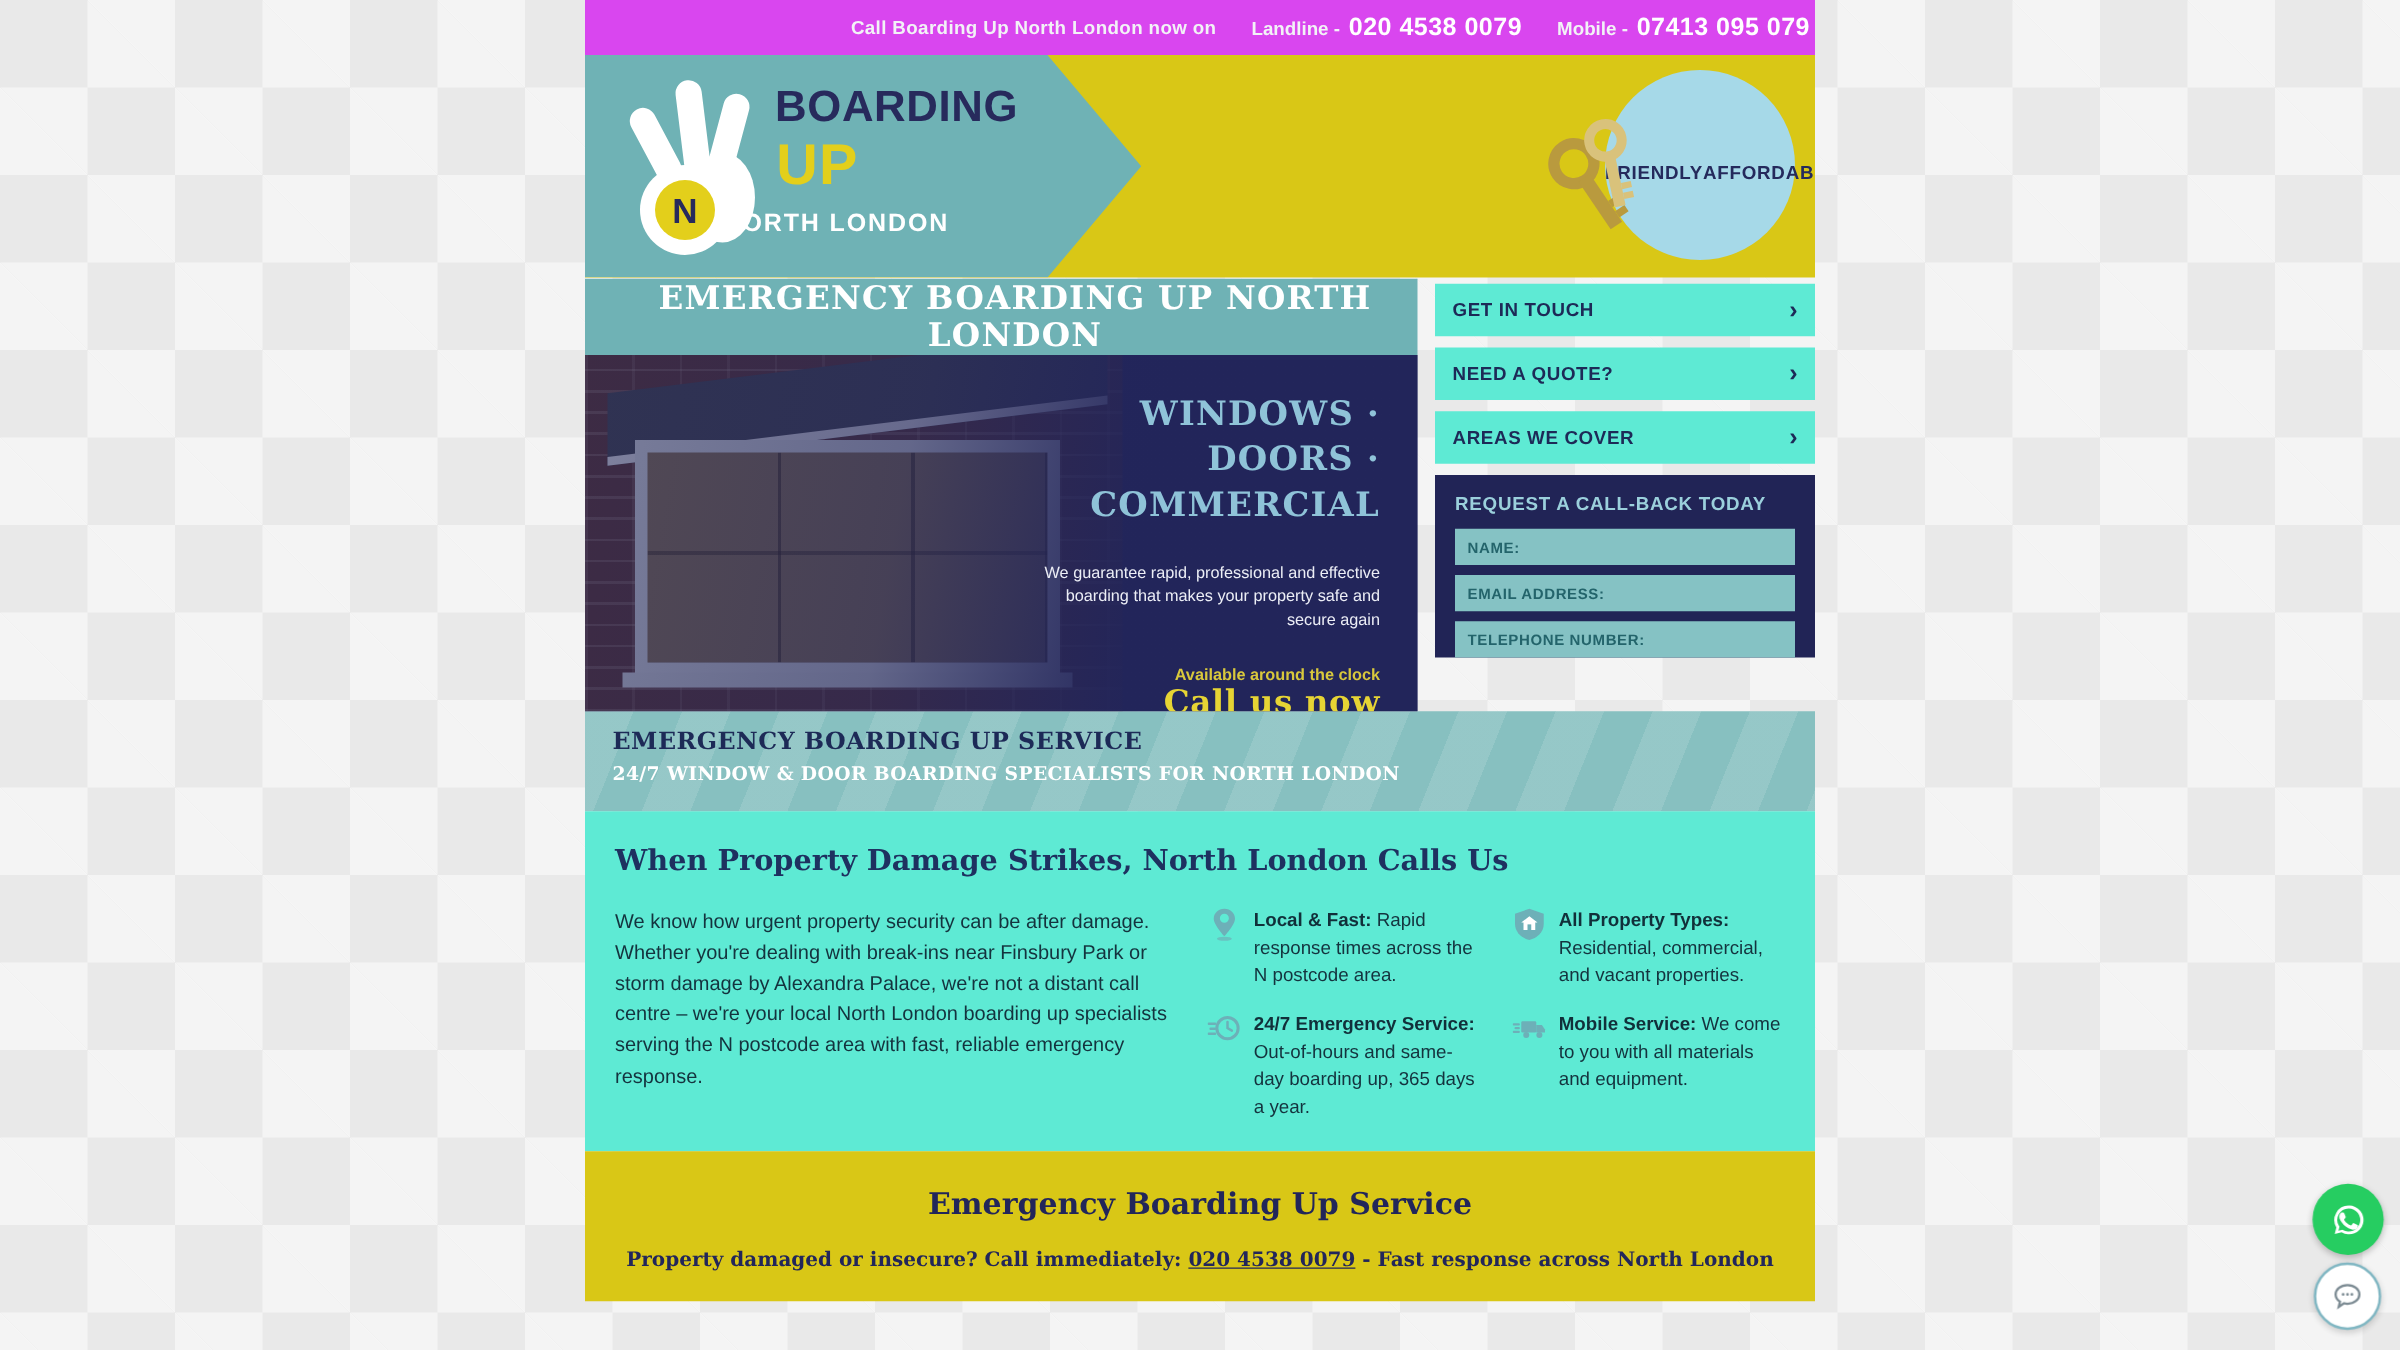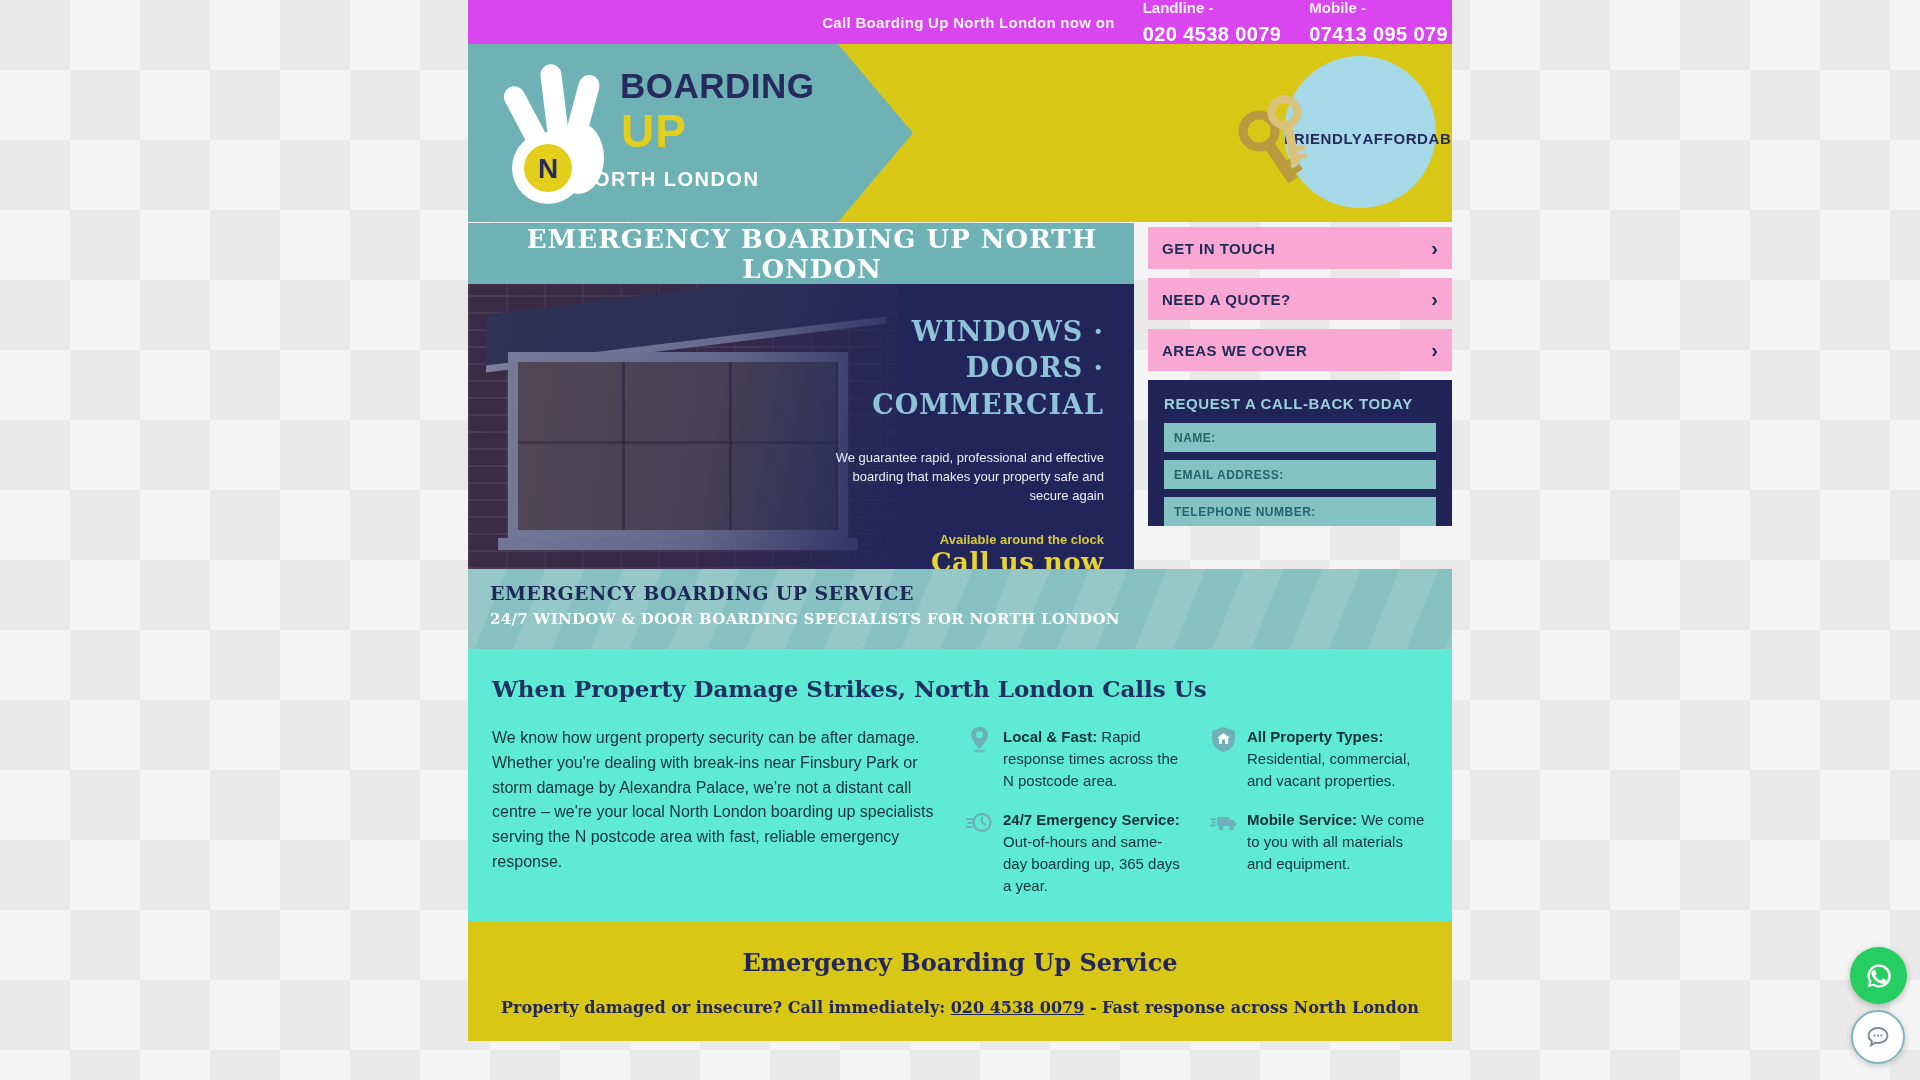--- a/index.html
+++ b/index.html
@@ -11,21 +11,21 @@
       linear-gradient(45deg, rgba(255,255,255,.5) 25%, transparent 25%, transparent 75%, rgba(255,255,255,.5) 75%),
       linear-gradient(45deg, rgba(255,255,255,.5) 25%, transparent 25%, transparent 75%, rgba(255,255,255,.5) 75%);
     background-size:140px 140px;
     background-position:0 0, 70px 70px;
   }
   .page { width:984px; margin:0 auto; position:relative; }
 
   
   .topbar { height:44px; background:#d946ef; display:flex; align-items:center; justify-content:flex-end; padding-right:4px; gap:14px; }
   .topbar .call-text { color:#f2f2f6; font-size:15px; font-weight:bold; letter-spacing:.3px; }
-  .topbar .ph-group { display:flex; align-items:baseline; gap:7px; margin-left:14px;flex-direction:column; }
+  .topbar .ph-group { display:flex; align-items:baseline; gap:7px; margin-left:14px; }
   .topbar .ph-label { color:#f2f2f6; font-size:15px; font-weight:bold; }
   .topbar .ph-num { color:#ffffff; font-size:20px; font-weight:bold; letter-spacing:.4px; }
 
   
   .header { height:178px; background:#d9c716; position:relative; overflow:hidden; }
   .logo-wrap { position:absolute; left:0; top:0; width:445px; height:178px; background:#6fb2b5;
                clip-path:polygon(0 0, 370px 0, 445px 50%, 370px 100%, 0 100%); }
   .logo-hand { position:absolute; left:28px; top:14px; width:128px; height:152px; }
   .logo-text-boarding { position:absolute; left:152px; top:22px; color:#272a5c; font-size:35px; font-weight:bold; letter-spacing:.5px; }
   .logo-text-up { position:absolute; left:153px; top:60px; color:#e3cf1b; font-size:46px; font-weight:bold; letter-spacing:1px; }
@@ -63,21 +63,21 @@
   .hero-overlay { position:absolute; inset:0;
     background:linear-gradient(100deg, rgba(35,38,92,.48) 0%, rgba(35,38,92,.62) 38%, rgba(34,37,90,.97) 66%, rgba(34,37,90,1) 100%); }
   .hero-content { position:absolute; inset:0; display:flex; flex-direction:column; align-items:flex-end; padding:30px 30px 0 0; text-align:right; }
   .hero-tagline { width:300px; color:#8fc3d8; font-family:"DejaVu Serif", serif; font-size:27px; font-weight:bold; letter-spacing:1px; line-height:1.35; }
   .hero-desc { width:280px; margin-top:26px; color:#eceef6; font-size:13px; line-height:1.45; }
   .hero-avail { margin-top:26px; color:#d8c83c; font-size:13px; font-weight:bold; }
   .hero-cta { color:#e6d434; font-family:"DejaVu Serif", serif; font-size:26px; font-weight:bold; letter-spacing:.5px; }
 
   
   .sidebar { width:304px; padding-top:4px; }
-  .accordion { height:42px; background:#f9a8d4; display:flex; align-items:center; justify-content:space-between; padding:0 14px; margin-bottom:9px; cursor:pointer; }
+  .accordion { height:42px; background:#5eead4; display:flex; align-items:center; justify-content:space-between; padding:0 14px; margin-bottom:9px; cursor:pointer; }
   .accordion-label { color:#1d2a57; font-size:15px; font-weight:bold; letter-spacing:.5px; }
   .accordion-chevron { color:#1d2a57; font-size:20px; font-weight:bold; line-height:1; }
   .callback { background:#212456; margin-top:9px; padding:15px 16px 0; }
   .callback-title { color:#9bd0dc; font-size:15px; font-weight:bold; letter-spacing:.6px; margin-bottom:11px; }
   .callback input { display:block; width:100%; height:29px; border:none; background:#85c2c4; margin-bottom:8px; padding:0 10px;
     font-family:"Liberation Sans", sans-serif; font-size:12px; font-weight:bold; letter-spacing:.5px; color:#1d5f66; }
   .callback input::placeholder { color:#23646b; opacity:1; }
   .callback .submit { width:100%; height:34px; border:none; background:#85c2c4; color:#1d2a57; font-size:14px; font-weight:bold; letter-spacing:1px; cursor:pointer; font-family:"Liberation Sans", sans-serif; }
 
   

